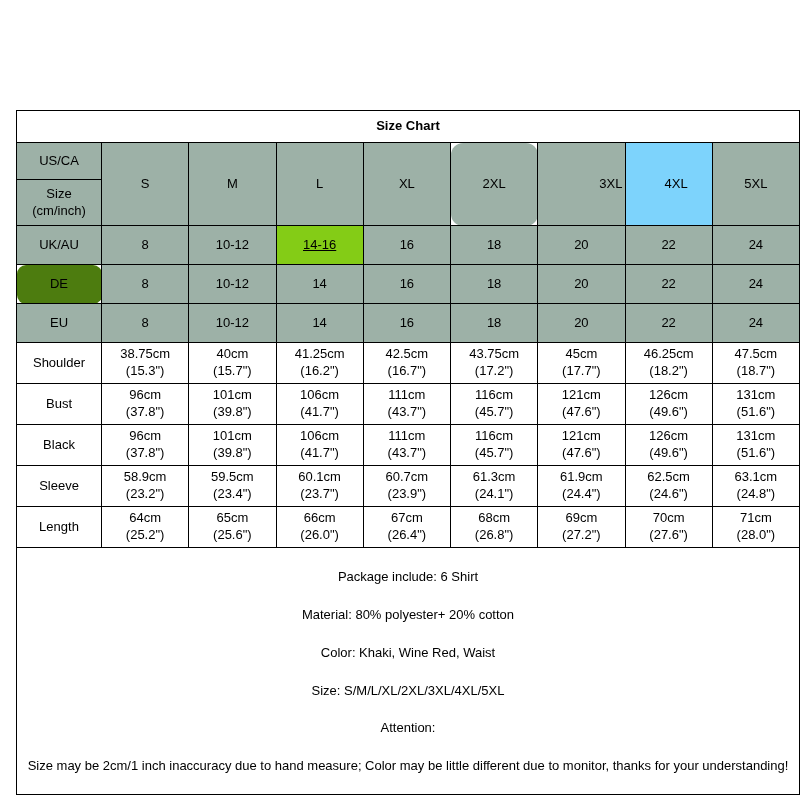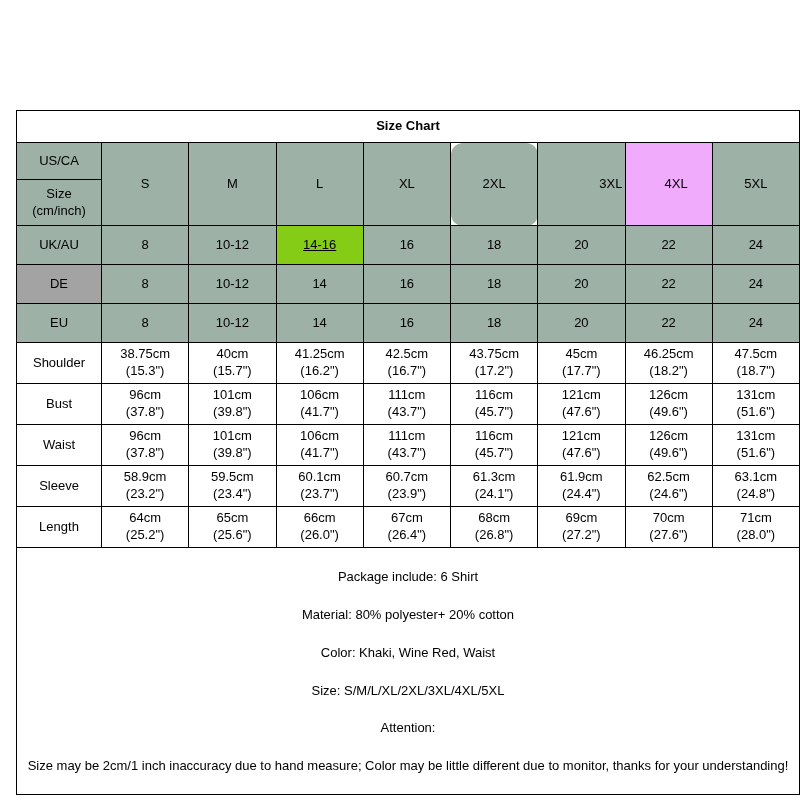--- a/index.html
+++ b/index.html
@@ -77,21 +77,21 @@
     </tr>
 
     <tr class="h-head1">
       <td class="green" style="background: rgb(157, 177, 167);">US/CA</td>
       <td class="green" rowspan="2" style="background: rgb(157, 177, 167);">S</td>
       <td class="green" rowspan="2" style="background: rgb(157, 177, 167);">M</td>
       <td class="green" rowspan="2" style="background: rgb(157, 177, 167);">L</td>
       <td class="green" rowspan="2" style="background: rgb(157, 177, 167);">XL</td>
       <td class="green" rowspan="2" style="background: rgb(157, 177, 167); border-radius: 12px;">2XL</td>
       <td class="green" rowspan="2" style="background: rgb(157, 177, 167); text-align: right;">3XL</td>
-      <td class="green" rowspan="2" style="background: #f0abfc; padding-left: 17px;">4XL</td>
+      <td class="green" rowspan="2" style="background: #7dd3fc; padding-left: 17px;">4XL</td>
       <td class="green" rowspan="2" style="background: rgb(157, 177, 167);">5XL</td>
     </tr>
 
     <tr class="h-head2">
       <td class="green" style="background: rgb(157, 177, 167);">Size
 (cm/inch)</td>
     </tr>
 
     <tr class="h-green">
       <td class="green" style="background: rgb(157, 177, 167);">UK/AU</td>
@@ -99,21 +99,21 @@
       <td class="green" style="background: rgb(157, 177, 167);">10-12</td>
       <td class="green" style="background: #84cc16; text-decoration: underline;">14-16</td>
       <td class="green" style="background: rgb(157, 177, 167);">16</td>
       <td class="green" style="background: rgb(157, 177, 167);">18</td>
       <td class="green" style="background: rgb(157, 177, 167);">20</td>
       <td class="green" style="background: rgb(157, 177, 167);">22</td>
       <td class="green" style="background: rgb(157, 177, 167);">24</td>
     </tr>
 
     <tr class="h-green">
-      <td class="green" style="background: #a3a3a3;">DE</td>
+      <td class="green" style="background: #4d7c0f; border-radius: 9px;">DE</td>
       <td class="green" style="background: rgb(157, 177, 167);">8</td>
       <td class="green" style="background: rgb(157, 177, 167);">10-12</td>
       <td class="green" style="background: rgb(157, 177, 167);">14</td>
       <td class="green" style="background: rgb(157, 177, 167);">16</td>
       <td class="green" style="background: rgb(157, 177, 167);">18</td>
       <td class="green" style="background: rgb(157, 177, 167);">20</td>
       <td class="green" style="background: rgb(157, 177, 167);">22</td>
       <td class="green" style="background: rgb(157, 177, 167);">24</td>
     </tr>
 
@@ -163,21 +163,21 @@
 (45.7")</td>
       <td>121cm
 (47.6")</td>
       <td>126cm
 (49.6")</td>
       <td>131cm
 (51.6")</td>
     </tr>
 
     <tr class="h-meas">
-      <td>Waist</td>
+      <td>Black</td>
       <td>96cm
 (37.8")</td>
       <td>101cm
 (39.8")</td>
       <td>106cm
 (41.7")</td>
       <td>111cm
 (43.7")</td>
       <td>116cm
 (45.7")</td>

